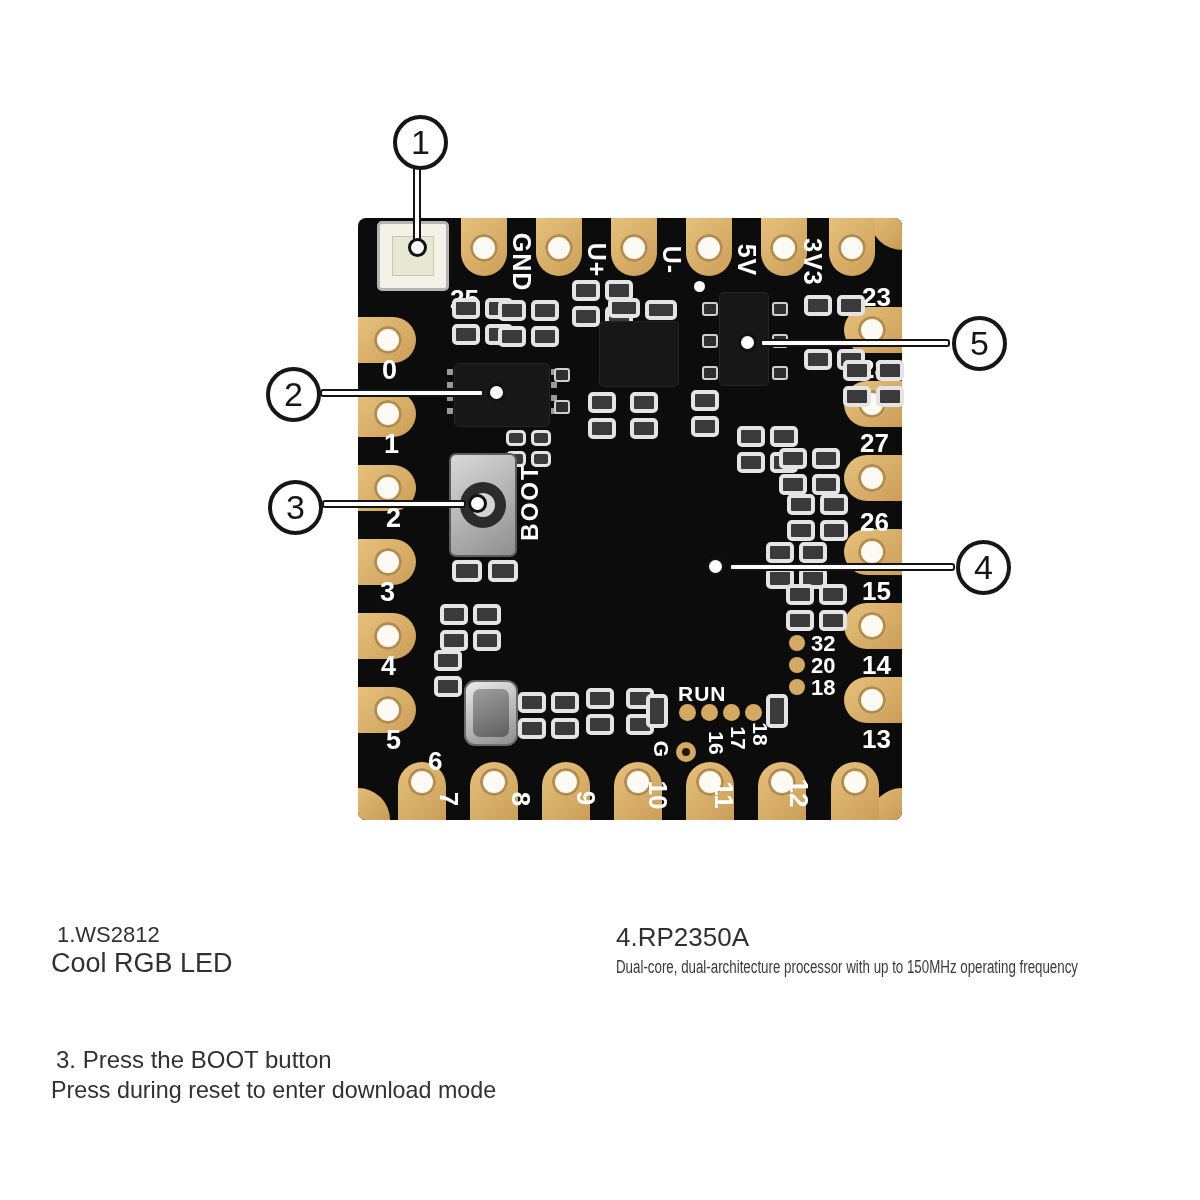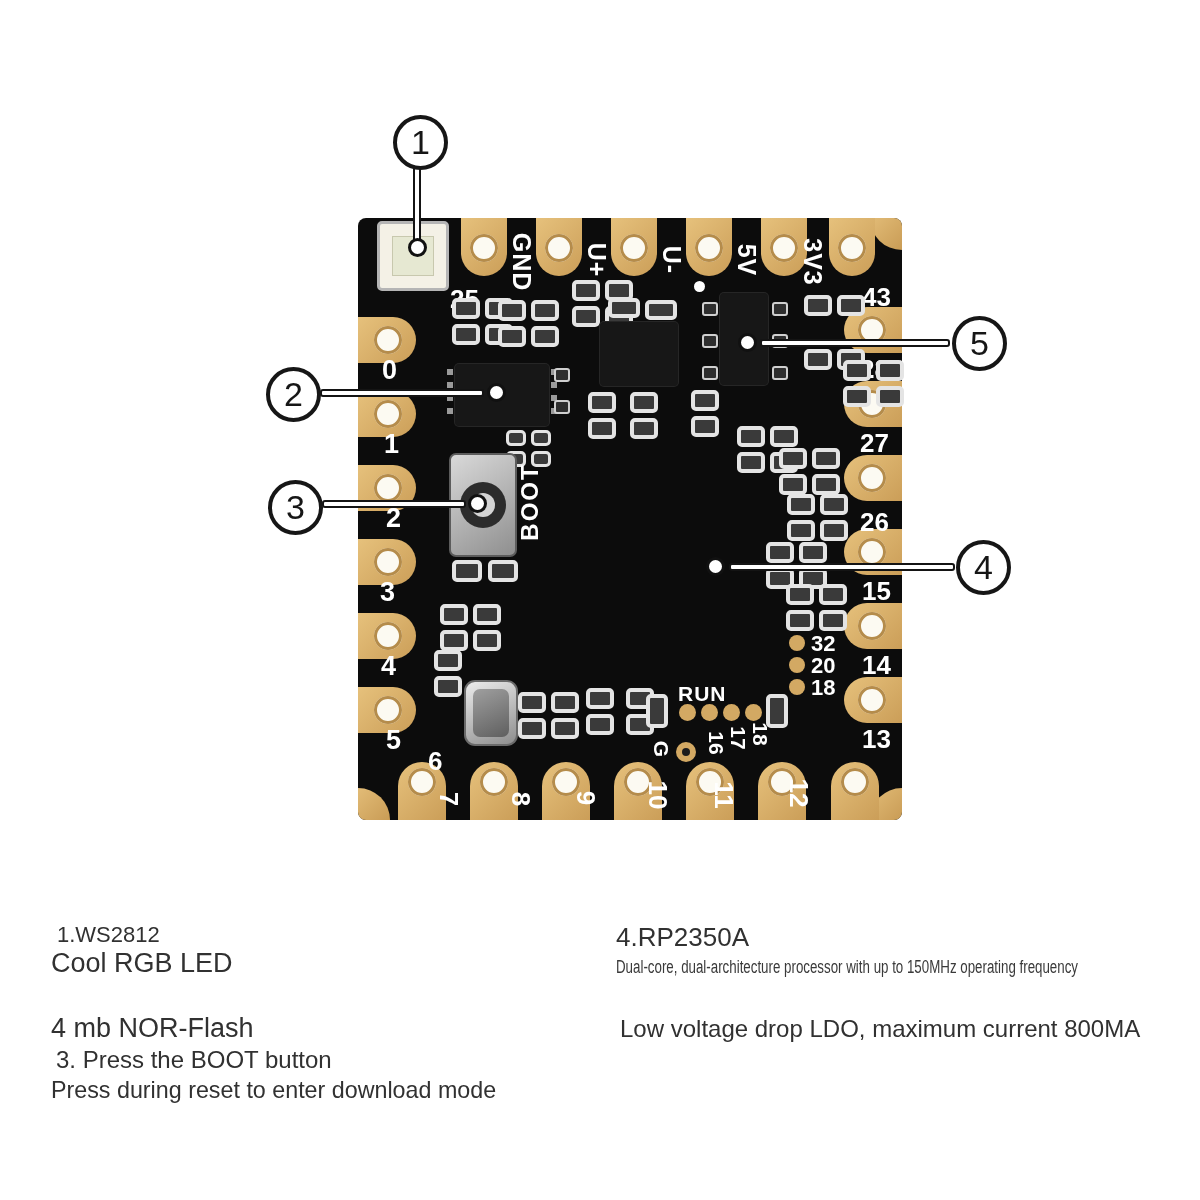--- a/index.html
+++ b/index.html
@@ -205,21 +205,21 @@
         <span>U-</span>
       </div>
     <div class="v toplab" style="left:388px;top:42px">
         <span>5V</span>
       </div>
     <div class="v toplab" style="left:454px;top:44px">
         <span>3V3</span>
       </div>
 
     <div class="wlab" style="left:92px;top:66px;font-size:26px">25</div>
-    <div class="wlab" style="left:504px;top:64px;font-size:26px">43</div>
+    <div class="wlab" style="left:504px;top:64px;font-size:26px">23</div>
 
     <div class="wlab" style="left:24px;top:137px;font-size:27px">0</div>
     <div class="wlab" style="left:26px;top:211px;font-size:27px">1</div>
     <div class="wlab" style="left:28px;top:285px;font-size:27px">2</div>
     <div class="wlab" style="left:22px;top:359px;font-size:27px">3</div>
     <div class="wlab" style="left:23px;top:433px;font-size:27px">4</div>
     <div class="wlab" style="left:28px;top:507px;font-size:27px">5</div>
 
     <div class="wlab" style="left:502px;top:136px;font-size:26px">28</div>
     <div class="wlab" style="left:502px;top:210px;font-size:26px">27</div>
@@ -438,21 +438,19 @@
     </div>
 
   <div class="lead h" style="left:760px;top:339px;width:186px"></div>
   <div class="ldot" style="left:738px;top:333px"></div>
   <div class="cc" style="left:952px;top:316px">
       <span>5</span>
     </div>
 
   <div class="leg" style="left:57px;top:922px;font-size:22px">1.WS2812</div>
   <div class="leg" style="left:51px;top:948px;font-size:27px">Cool RGB LED</div>
-  <div class="leg" style="left:51px;top:1013px;font-size:27px">4 mb NOR-Flash</div>
   <div class="leg" style="left:56px;top:1046px;font-size:24px">3. Press the BOOT button</div>
   <div class="leg" style="left:51px;top:1076px;font-size:24px;transform:scaleX(0.97)">Press during reset to enter download mode</div>
 
   <div class="leg" style="left:616px;top:922px;font-size:26px">4.RP2350A</div>
   <div class="leg" style="left:616px;top:957px;font-size:18px;transform:scaleX(0.74);color:#3a3a3a">Dual-core, dual-architecture processor with up to 150MHz operating frequency</div>
-  <div class="leg" style="left:620px;top:1015px;font-size:24px">Low voltage drop LDO, maximum current 800MA</div>
 
 </div>
 
 </body></html>

